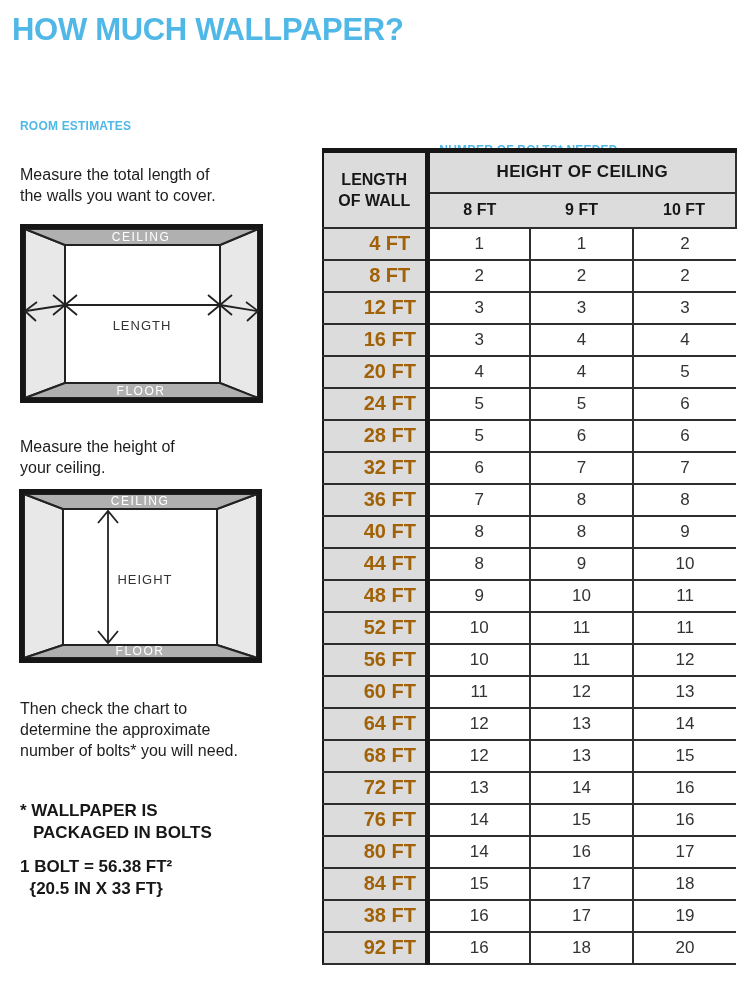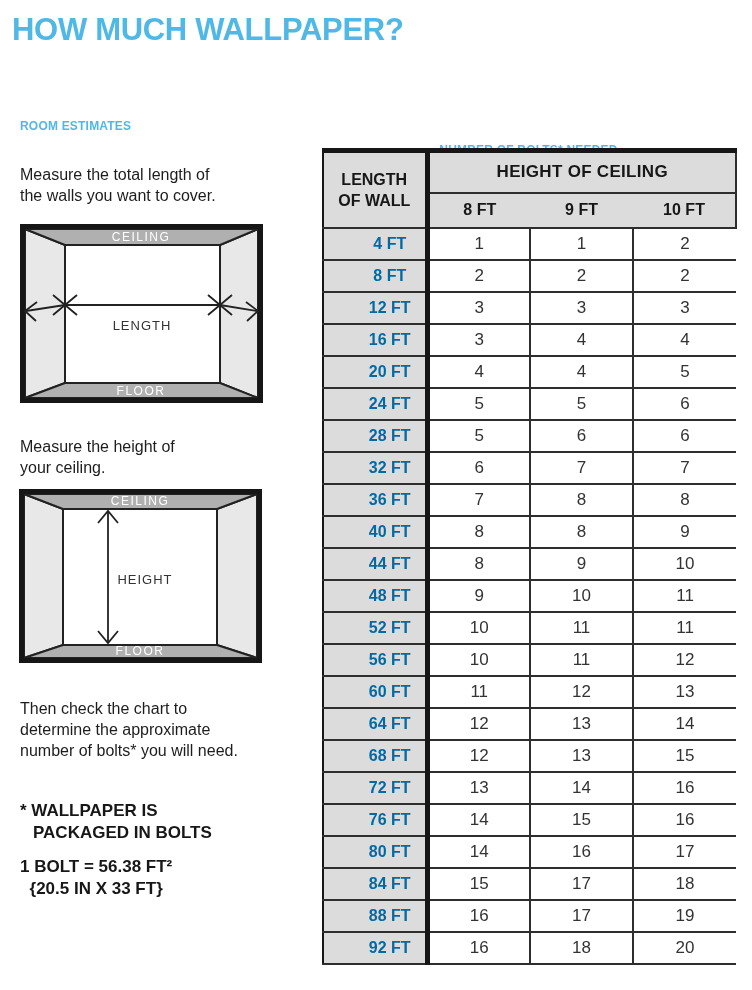--- a/index.html
+++ b/index.html
@@ -68,21 +68,21 @@
     background:var(--table-gray,#DCDCDC);
     border-bottom:2px solid #2e2e2e;
     font-size:16px; font-weight:bold; color:#171717;
   }
   tr.subhead-row th:last-child { border-right:2px solid #2e2e2e; }
   tbody tr { height:32px; }
   tbody th {
     background:var(--table-gray,#DCDCDC);
     border-left:2px solid #161616; border-right:5px solid #161616;
     border-bottom:2px solid #2e2e2e;
-    font-size:16px; font-weight:bold; color:#0369a1;padding-left:31px;
+    font-size:20px; font-weight:bold; color:#a16207;padding-left:31px;
   }
   tbody td { border-bottom:2px solid #2e2e2e; font-size:17px; color:#333; background:#fff; }
   tbody td + td { border-left:2px solid #2e2e2e; }
 </style>
 </head>
 <body>
 
 <h1 class="abs page-title">HOW MUCH WALLPAPER?</h1>
 
 <h2 class="abs section-title left-section-title">ROOM ESTIMATES</h2>
@@ -284,21 +284,21 @@
           <td>16</td>
           <td>17</td>
         </tr>
         <tr>
           <th>84 FT</th>
           <td>15</td>
           <td>17</td>
           <td>18</td>
         </tr>
         <tr>
-          <th>88 FT</th>
+          <th>38 FT</th>
           <td>16</td>
           <td>17</td>
           <td>19</td>
         </tr>
         <tr>
           <th>92 FT</th>
           <td>16</td>
           <td>18</td>
           <td>20</td>
         </tr>

